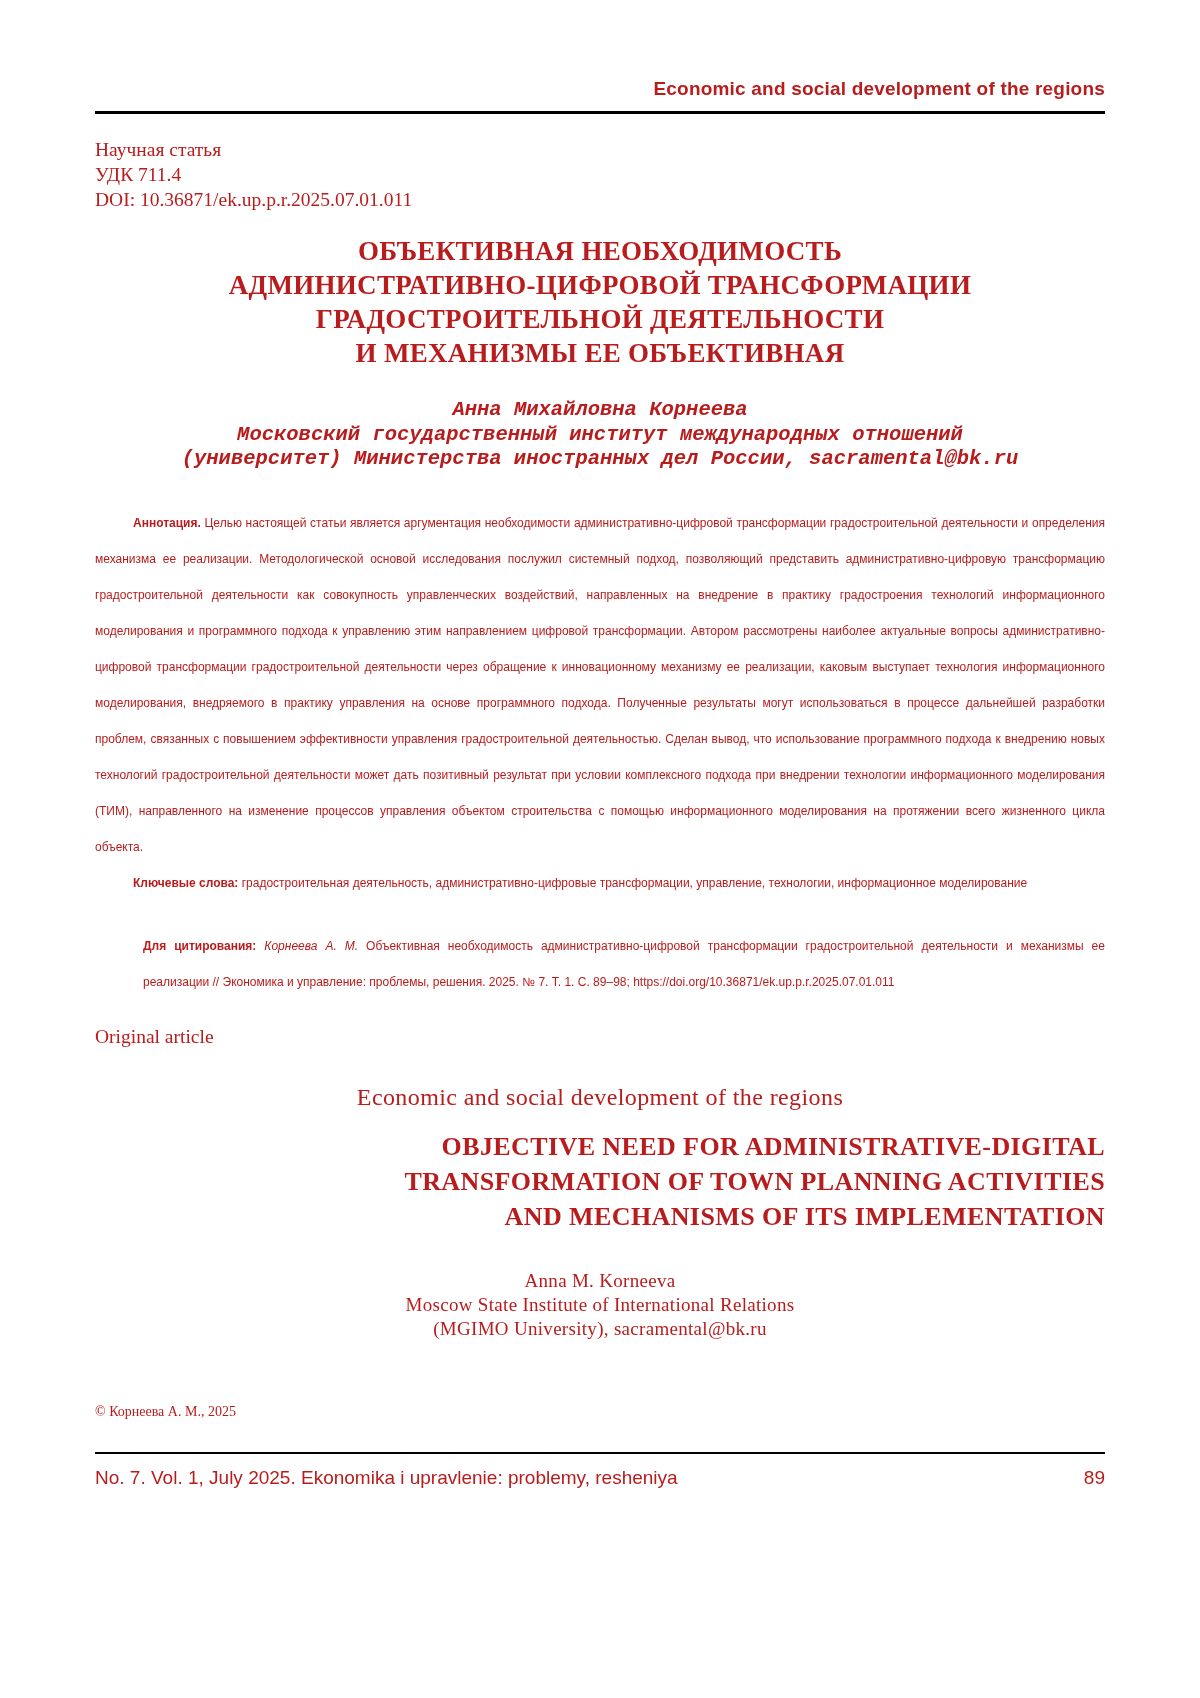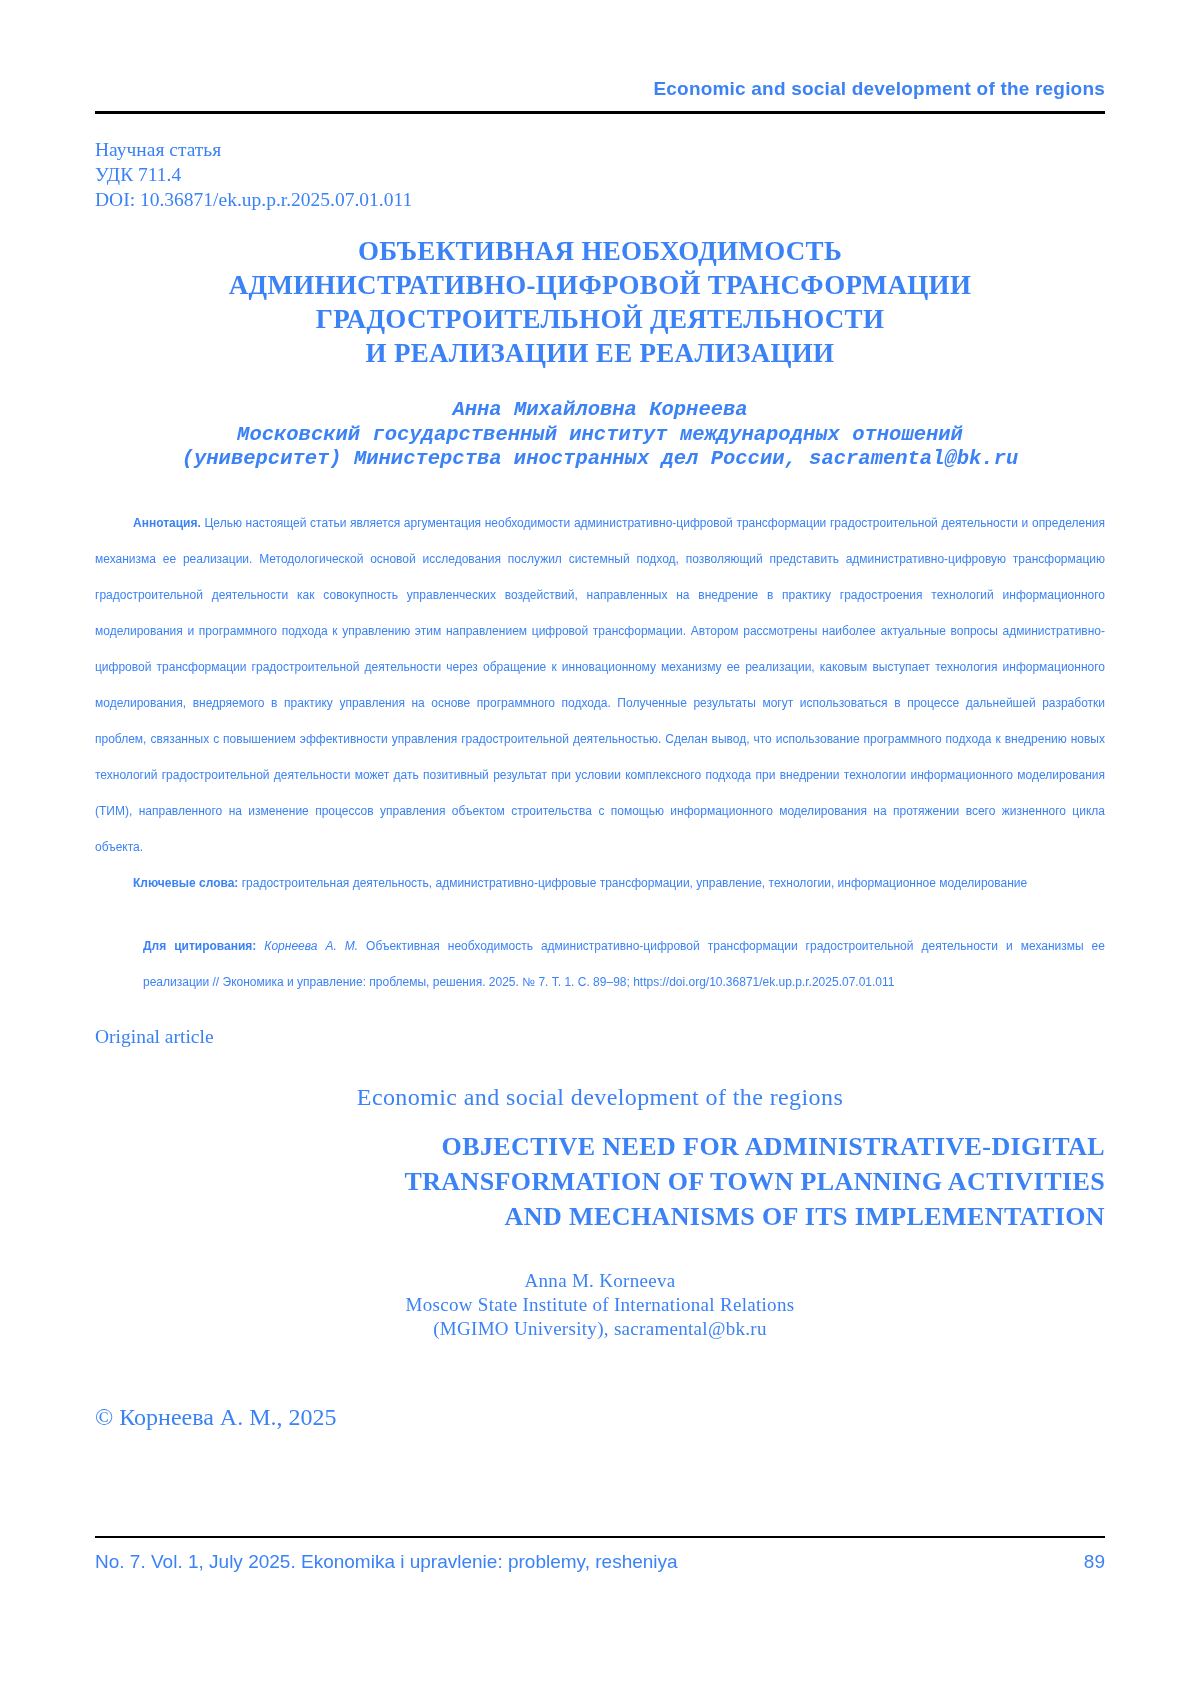--- a/index.html
+++ b/index.html
@@ -3,21 +3,21 @@
 <meta charset="utf-8">
 <style>
   * { margin: 0; padding: 0; box-sizing: border-box; }
   html, body { background: #ffffff; }
   .page {
     position: relative;
     width: 1200px;
     height: 1698px;
     margin: 0 auto;
     background: #ffffff;
-    color: #3b82f6;
+    color: #b91c1c;
     font-family: "Liberation Serif", serif;
     padding: 78px 95px 0 95px;
     overflow: hidden;
   }
   .running-head-title {
     text-align: right;
     font-family: "Liberation Sans", sans-serif;
     font-weight: bold;
     font-size: 19px;
     line-height: 22px;
@@ -82,27 +82,27 @@
     margin-top: 35px;
     text-align: center;
     font-size: 19px;
     line-height: 24px;
     letter-spacing: 0.3px;
   }
   .copyright {
     position: absolute;
     left: 95px;
     top: 1404px;
-    font-size: 24px;
+    font-size: 14px;
   }
   .page-footer {
     position: absolute;
     left: 95px;
     right: 95px;
-    top: 1536px;
+    top: 1452px;
   }
   .footer-rule { height: 2px; background: #000; }
   .footer-row {
     display: flex;
     justify-content: space-between;
     align-items: baseline;
     margin-top: 13px;
     font-family: "Liberation Sans", sans-serif;
     font-size: 19px;
   }
@@ -119,21 +119,21 @@
 
   <div class="meta">
     <div>Научная статья</div>
     <div>УДК 711.4</div>
     <div>DOI: 10.36871/ek.up.p.r.2025.07.01.011</div>
   </div>
 
   <h1 class="title-ru">ОБЪЕКТИВНАЯ НЕОБХОДИМОСТЬ
 АДМИНИСТРАТИВНО-ЦИФРОВОЙ ТРАНСФОРМАЦИИ
 ГРАДОСТРОИТЕЛЬНОЙ ДЕЯТЕЛЬНОСТИ
-И РЕАЛИЗАЦИИ ЕЕ РЕАЛИЗАЦИИ</h1>
+И МЕХАНИЗМЫ ЕЕ ОБЪЕКТИВНАЯ</h1>
 
   <div class="authors-ru">
     <div>Анна Михайловна Корнеева</div>
     <div class="affiliation">Московский государственный институт международных отношений
 (университет) Министерства иностранных дел России, sacramental@bk.ru</div>
   </div>
 
   <p class="abstract"><b>Аннотация.</b> <span>Целью настоящей статьи является аргументация необходимости административно-цифровой трансформации градостроительной деятельности и определения механизма ее реализации. Методологической основой исследования послужил системный подход, позволяющий представить административно-цифровую трансформацию градостроительной деятельности как совокупность управленческих воздействий, направленных на внедрение в практику градостроения технологий информационного моделирования и программного подхода к управлению этим направлением цифровой трансформации. Автором рассмотрены наиболее актуальные вопросы административно-цифровой трансформации градостроительной деятельности через обращение к инновационному механизму ее реализации, каковым выступает технология информационного моделирования, внедряемого в практику управления на основе программного подхода. Полученные результаты могут использоваться в процессе дальнейшей разработки проблем, связанных с повышением эффективности управления градостроительной деятельностью. Сделан вывод, что использование программного подхода к внедрению новых технологий градостроительной деятельности может дать позитивный результат при условии комплексного подхода при внедрении технологии информационного моделирования (ТИМ), направленного на изменение процессов управления объектом строительства с помощью информационного моделирования на протяжении всего жизненного цикла объекта.</span></p>
 
   <p class="keywords"><b>Ключевые слова:</b> <span>градостроительная деятельность, административно-цифровые трансформации, управление, технологии, информационное моделирование</span></p>

